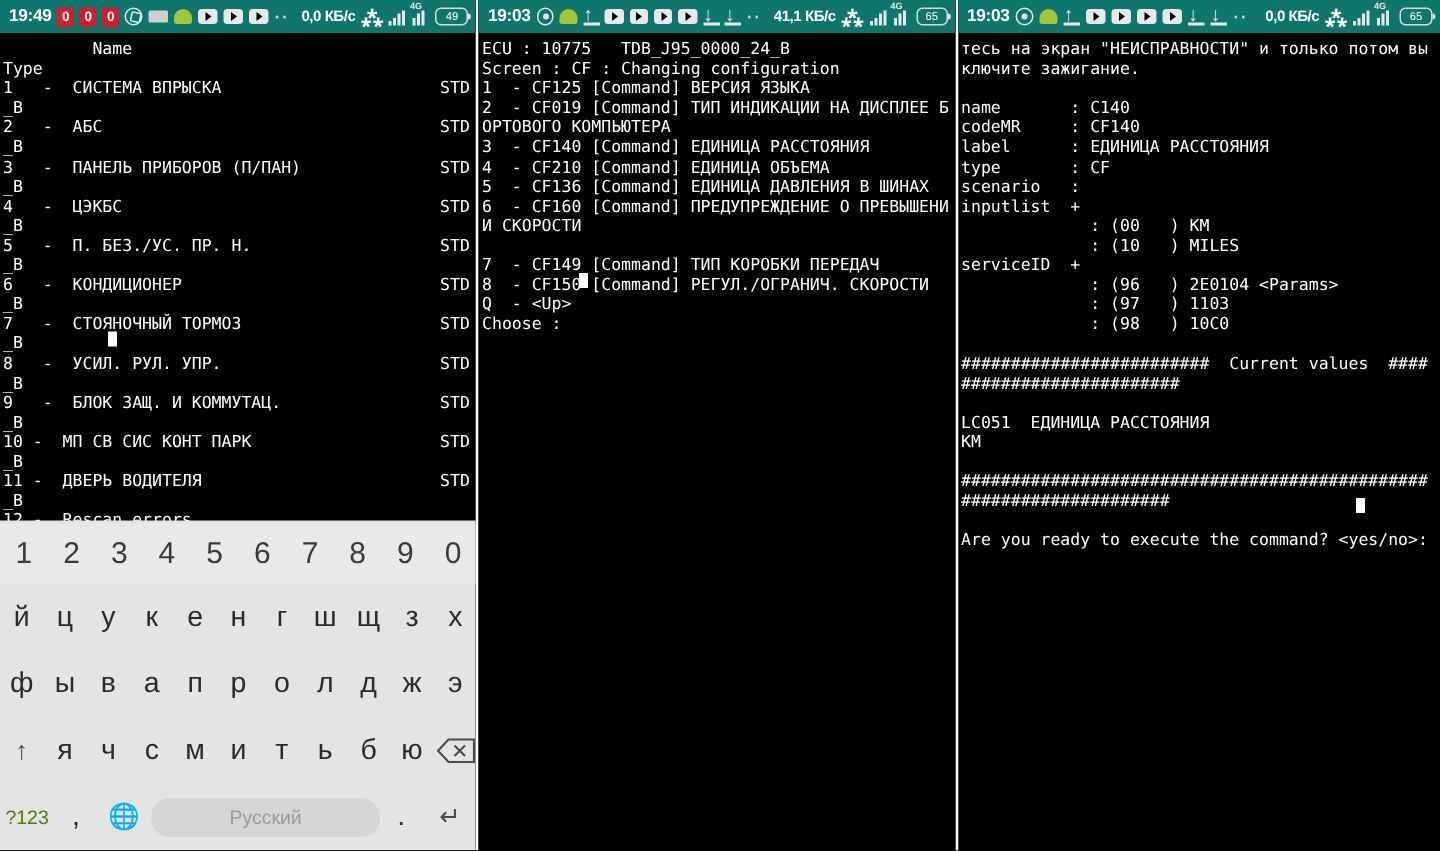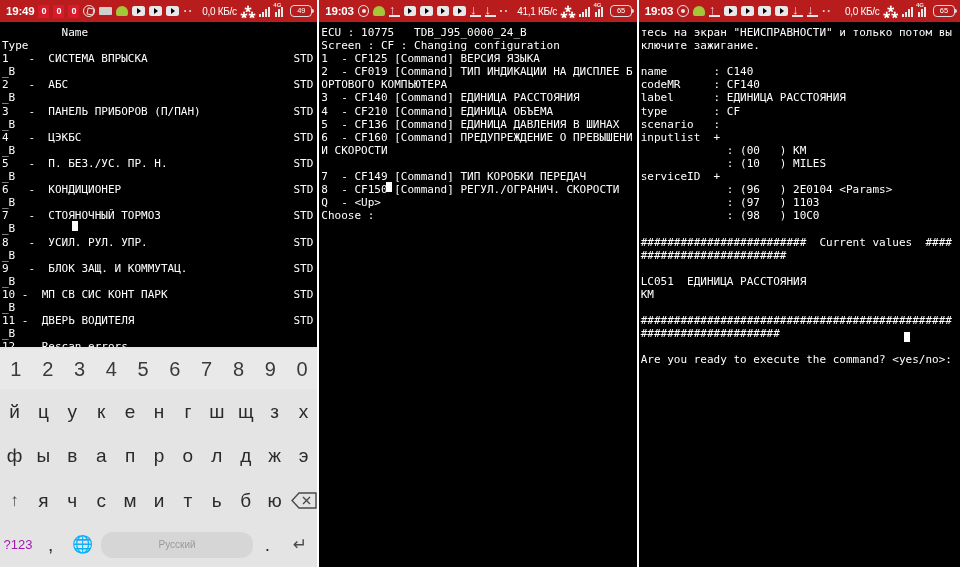--- a/index.html
+++ b/index.html
@@ -14,28 +14,28 @@
   .panel-1 { width:318px; }
   .divider { width:2px; background:#ffffff; height:567px; flex:0 0 2px; }
   .panel-2 { width:318px; }
   .panel-3 { width:322px; }
 
   
   .statusbar {
     height:22px; width:100%;
     display:flex; align-items:center;
     padding:0 5px 0 6px;
-    background:#b91c1c; color:#fff;
+    background:#0f766e; color:#fff;
     font-family:"Liberation Sans", sans-serif;
     font-size:11px; font-weight:bold;
     gap:4px; white-space:nowrap;
   }
   .sb-clock { font-size:11.5px; letter-spacing:-0.2px; }
   .sb-spacer { flex:1 1 auto; }
-  .sb-rate { font-size:10px; letter-spacing:-0.3px; font-weight:normal; }
+  .sb-rate { font-size:10px; letter-spacing:-0.3px; font-weight:bold; }
 
   .badge-red {
     display:inline-block; width:11px; height:13px; background:#d81b2a;
     color:#fff; font-size:9px; line-height:13px; text-align:center;
     font-weight:bold; border-radius:1px;
   }
   .ic { display:inline-block; vertical-align:middle; }
   .ic-yt { width:13px; height:10px; background:#e8e8e8; border-radius:2.5px;
            position:relative; }
   .ic-yt:after { content:""; position:absolute; left:4.5px; top:2px;
@@ -102,26 +102,26 @@
   .kb-row { display:flex; flex:1; align-items:center; justify-content:space-around; }
   .kb-row.numrow { background:#e9e9e9; flex:0 0 40px; }
   .key {
     flex:1; text-align:center; color:#2b2b2b;
     font-size:19px; line-height:1;
     display:flex; align-items:center; justify-content:center;
     height:100%;
     user-select:none;
   }
   .key.num { font-size:20px; color:#3a3a3a; }
-  .key.small { font-size:13px; color:#a21caf; }
+  .key.small { font-size:13px; color:#4d7c0f; }
   .key.glyph { font-size:17px; color:#4a4a4a; }
   .spacebar {
     flex:4.2; height:26px; background:#d6d6d6; border-radius:12px;
     display:flex; align-items:center; justify-content:center;
-    color:#9a9a9a; font-size:10px;
+    color:#9a9a9a; font-size:13px;
   }
   .key.tiny { flex:0.8; }
   .bkspc {
     width:26px; height:17px; position:relative;
   }
   .bkspc svg { width:26px; height:17px; }
 </style>
 </head>
 <body>
 

